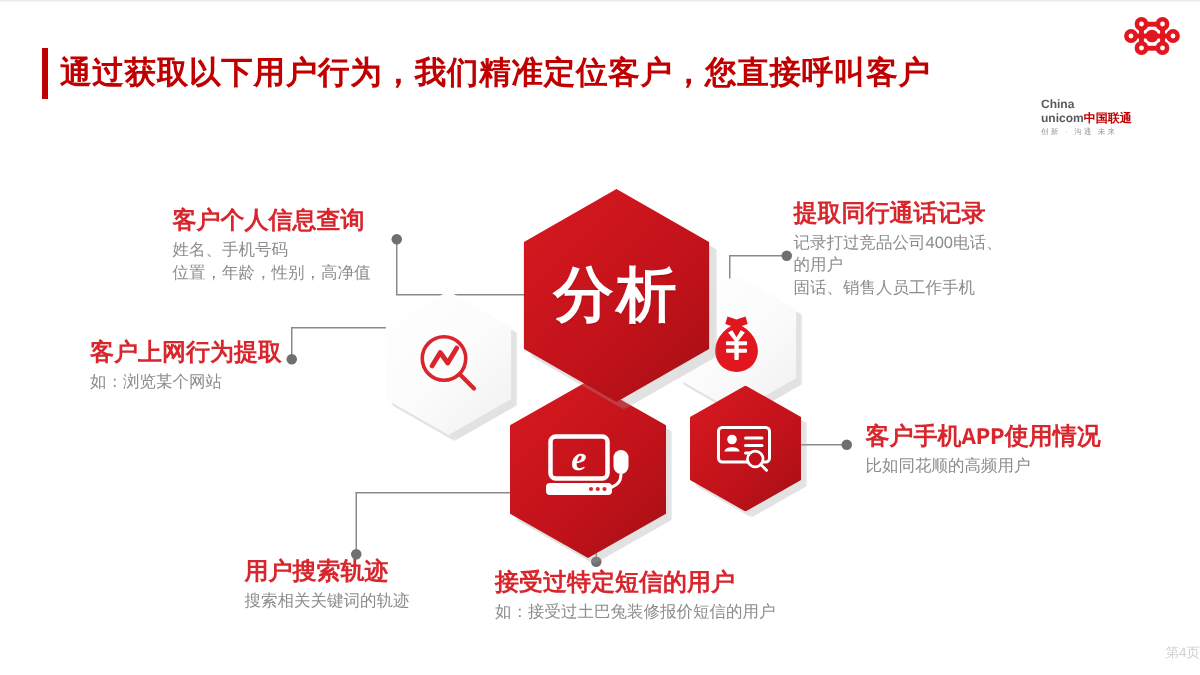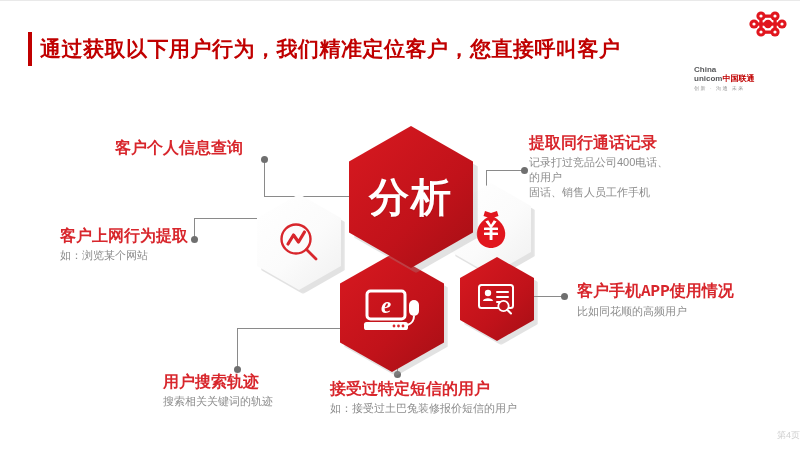--- a/index.html
+++ b/index.html
@@ -286,20 +286,24 @@
     </svg>
   </div>
 
   <div class="hex-shadow" style="left:354px; top:131px; width:124px; height:142px;"></div>
   <div class="hex hex-red" style="left:349px; top:126px; width:124px; height:142px;">
     <span class="hex-center-label">分析</span>
   </div>
 
   <div class="callout" style="left:115px; top:90px;margin-top:47px;">
     <div class="callout-title">客户个人信息查询</div>
+    <div class="callout-sub">
+      <div>姓名、手机号码</div>
+      <div>位置，年龄，性别，高净值</div>
+    </div>
   </div>
 
   <div class="callout" style="left:60px; top:225px;">
     <div class="callout-title">客户上网行为提取</div>
     <div class="callout-sub">
       <div>如：浏览某个网站</div>
     </div>
   </div>
 
   <div class="callout" style="left:163px; top:371px;">

